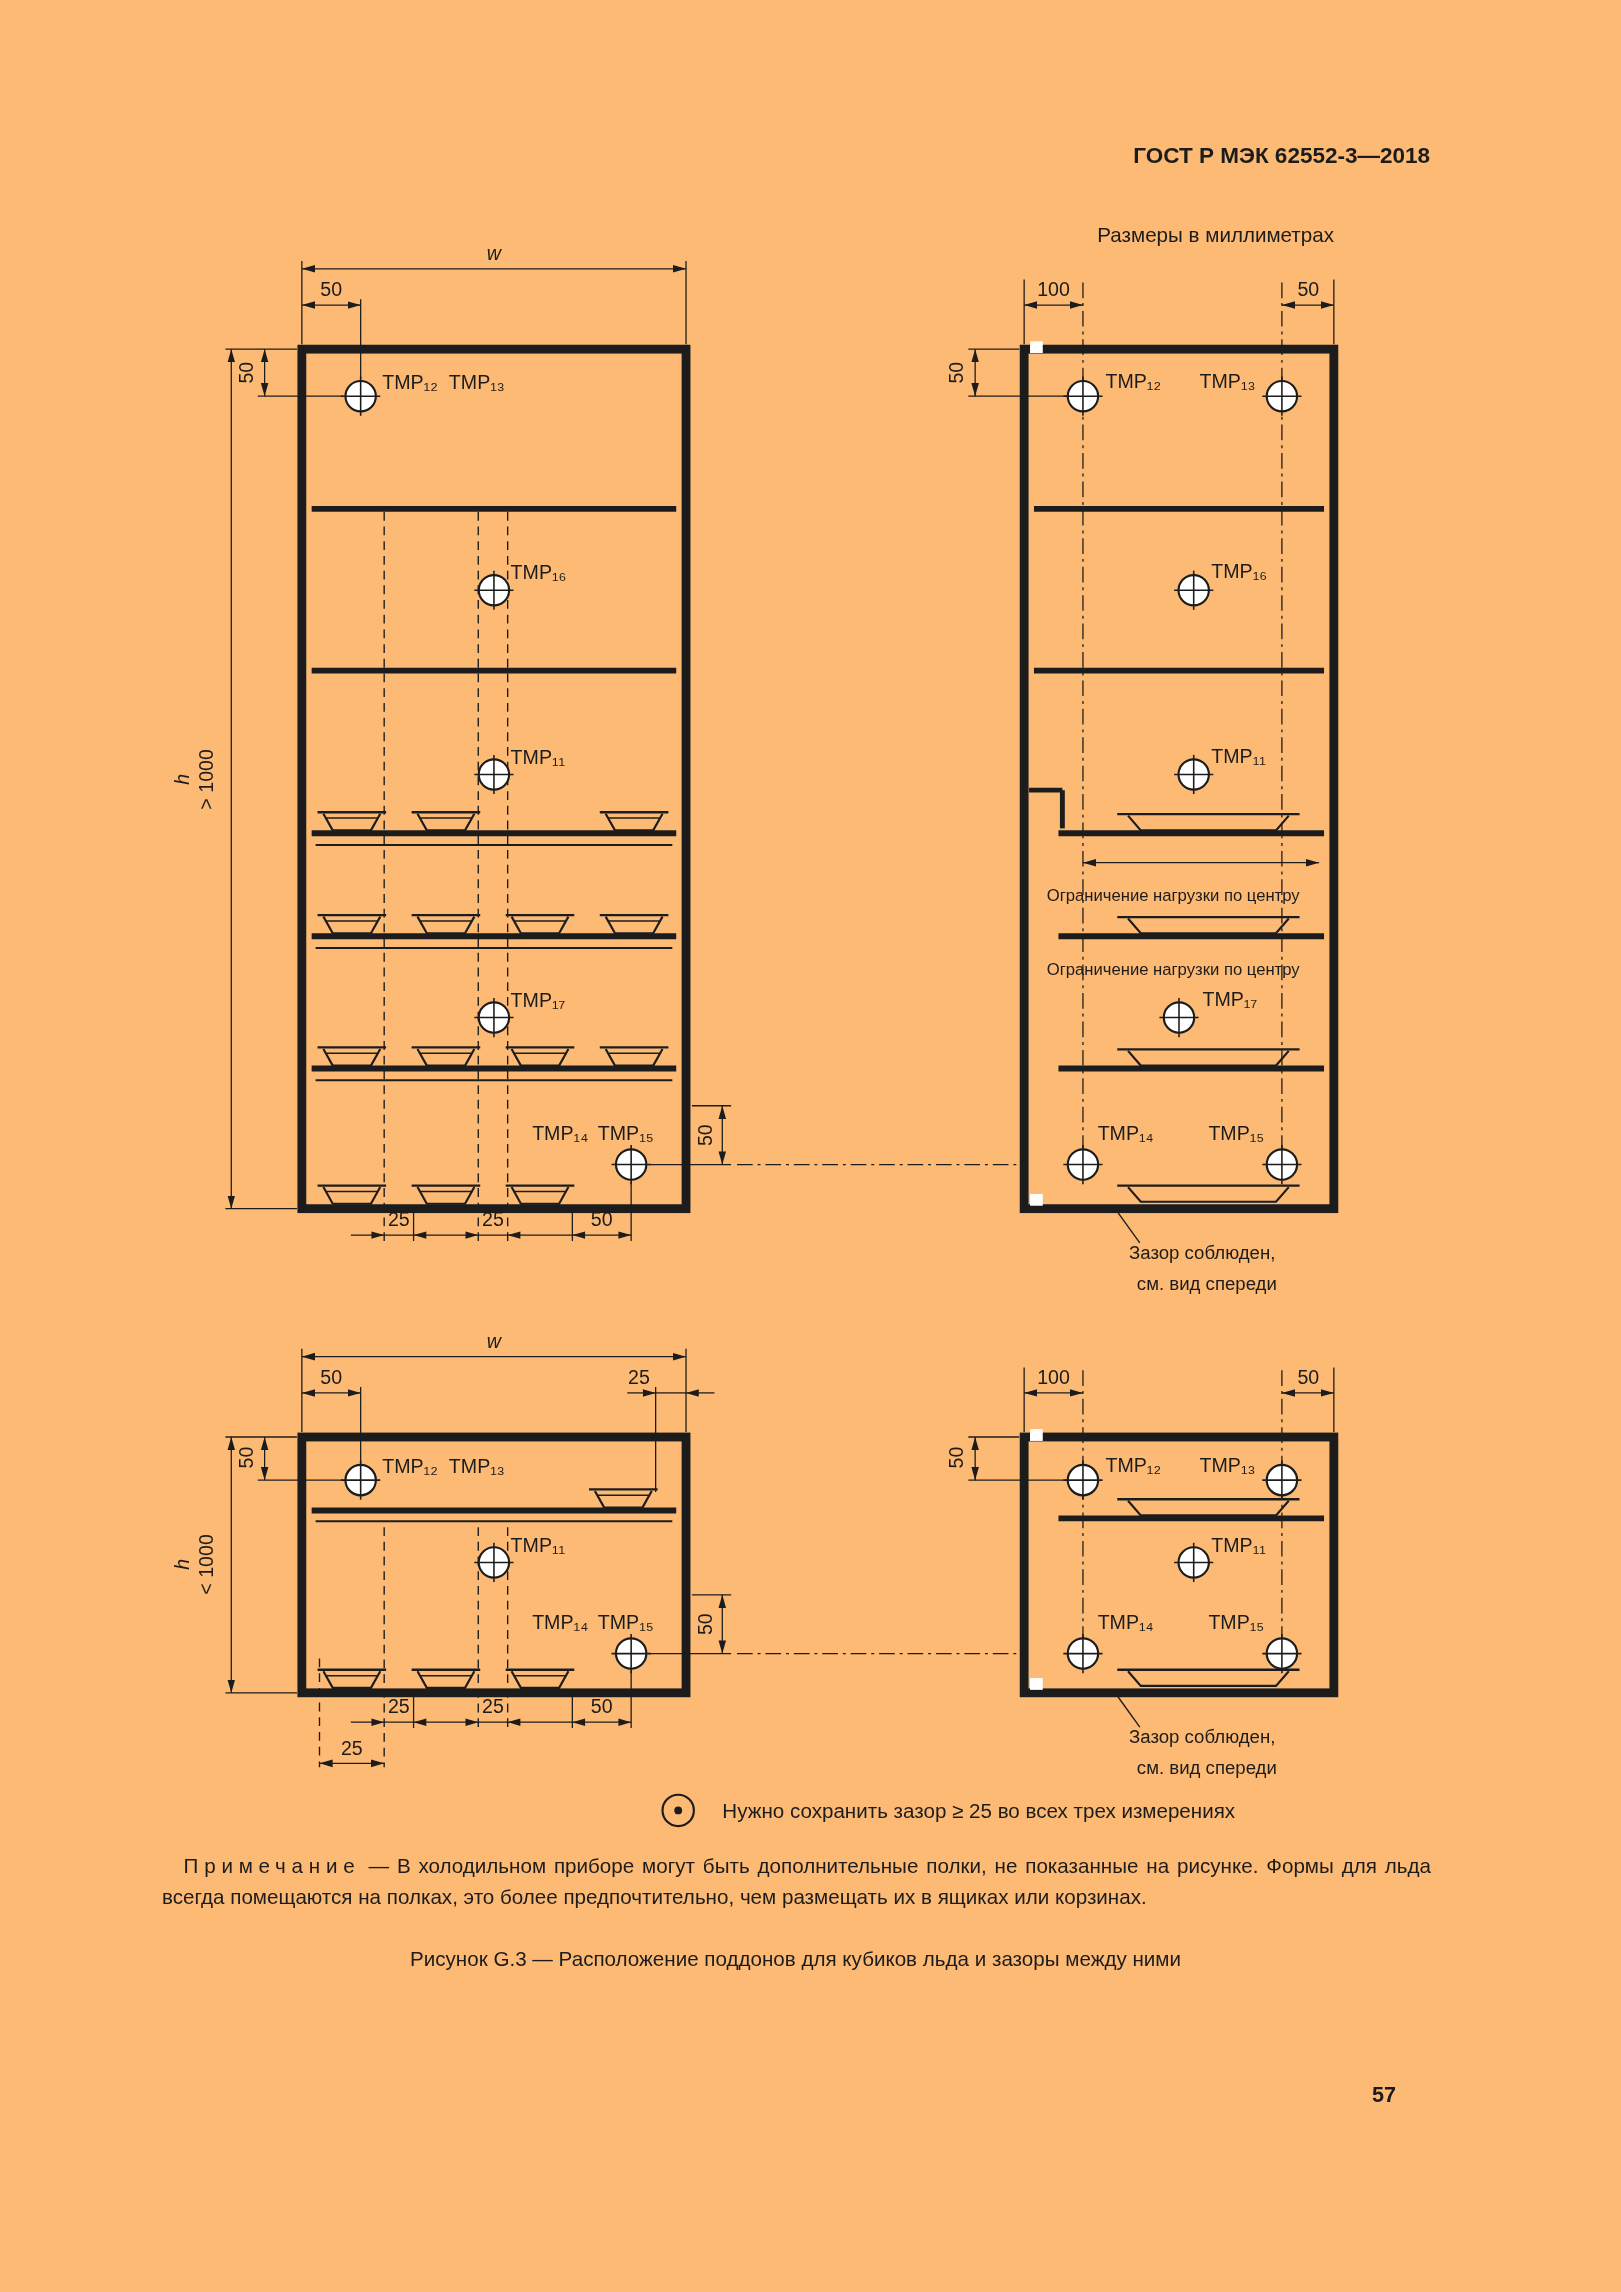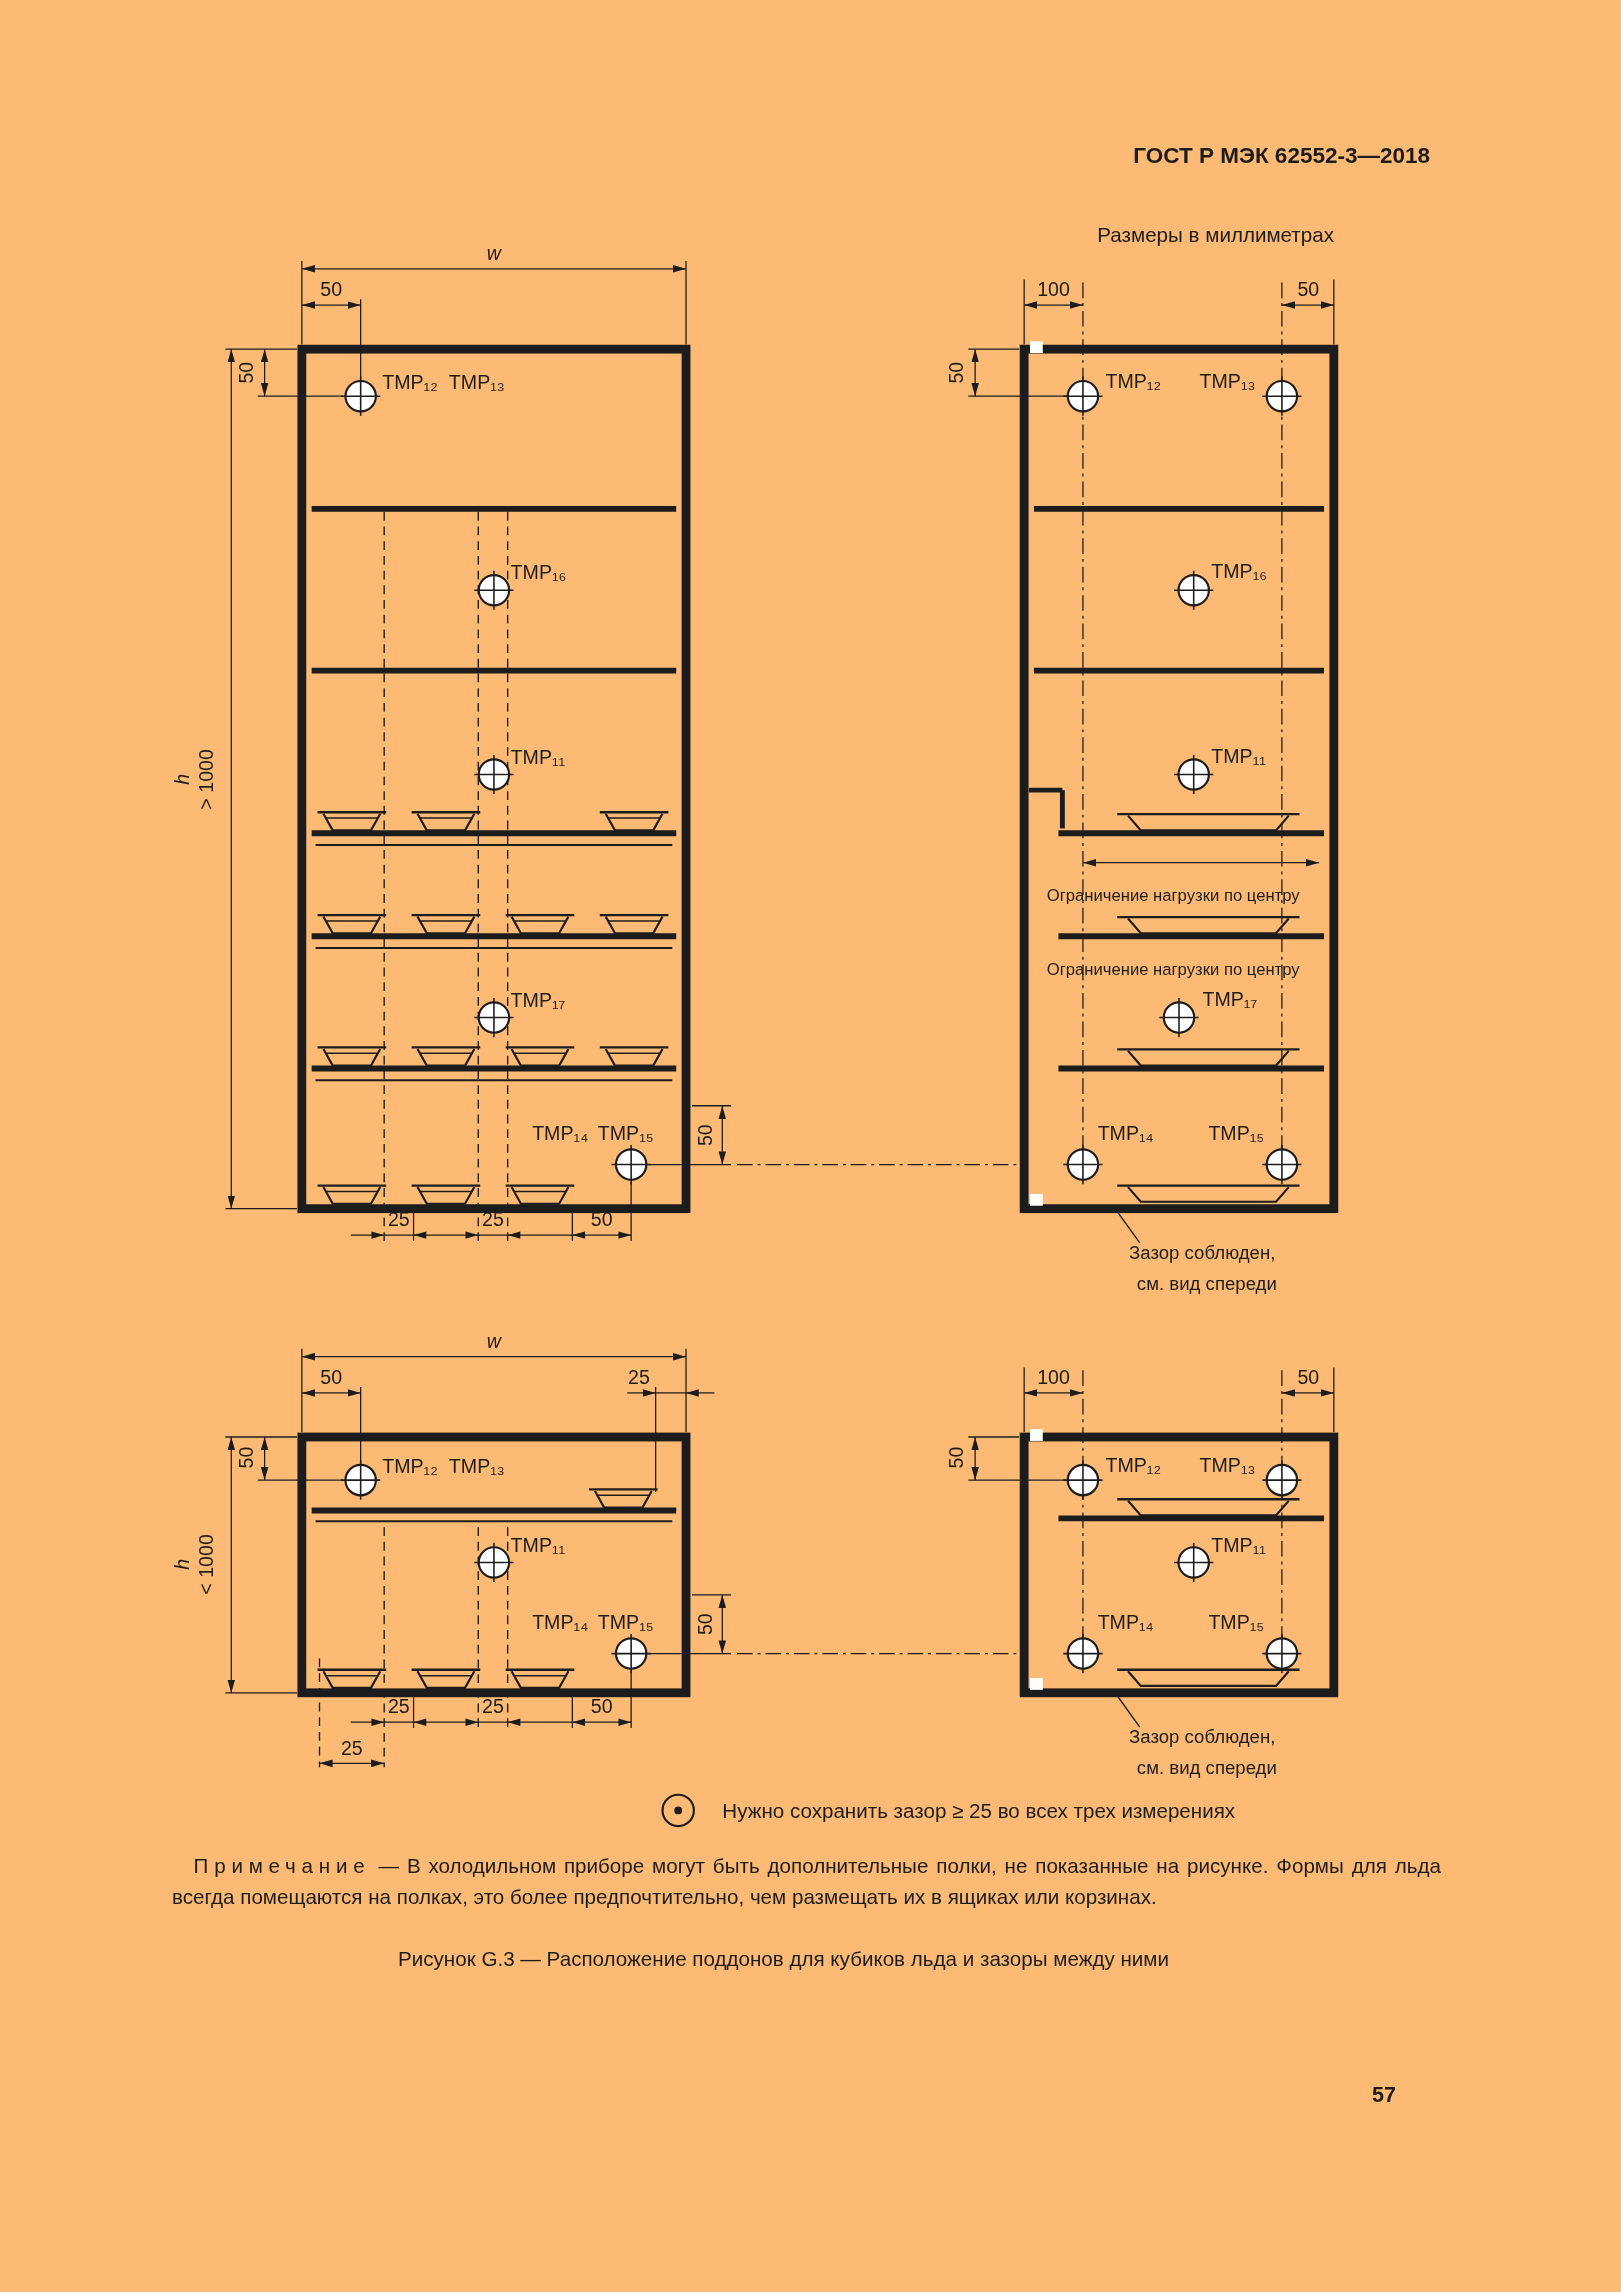--- a/index.html
+++ b/index.html
@@ -334,22 +334,22 @@
       </g>
     </g>
 
     <g>
       <circle cx="692" cy="1847" r="16" class="ln" stroke-width="2.2"></circle>
       <circle cx="692" cy="1847" r="4" fill="#1c1c1c"></circle>
       <text x="737" y="1855" class="t21">Нужно сохранить зазор ≥ 25 во всех трех измерениях</text>
     </g>
   </svg>
 
-  <div class="abs note" style="left:172px;top:1851px;width:1269px;">
+  <div class="abs note" style="left:162px;top:1851px;width:1269px;">
     <span class="sp">Примечание</span>
     <span>— В холодильном приборе могут быть дополнительные полки, не показанные на рисунке. Формы для льда всегда помещаются на полках, это более предпочтительно, чем размещать их в ящиках или корзинах.</span>
   </div>
 
-  <div class="abs caption" style="left:176px;top:1947px;width:1215px;">Рисунок G.3 — Расположение поддонов для кубиков льда и зазоры между ними</div>
+  <div class="abs caption" style="left:188px;top:1947px;width:1215px;">Рисунок G.3 — Расположение поддонов для кубиков льда и зазоры между ними</div>
 
   <div class="abs pageno" style="left:1372px;top:2082px;font-weight:bold;">57</div>
 </div>
 
 
 </body></html>

